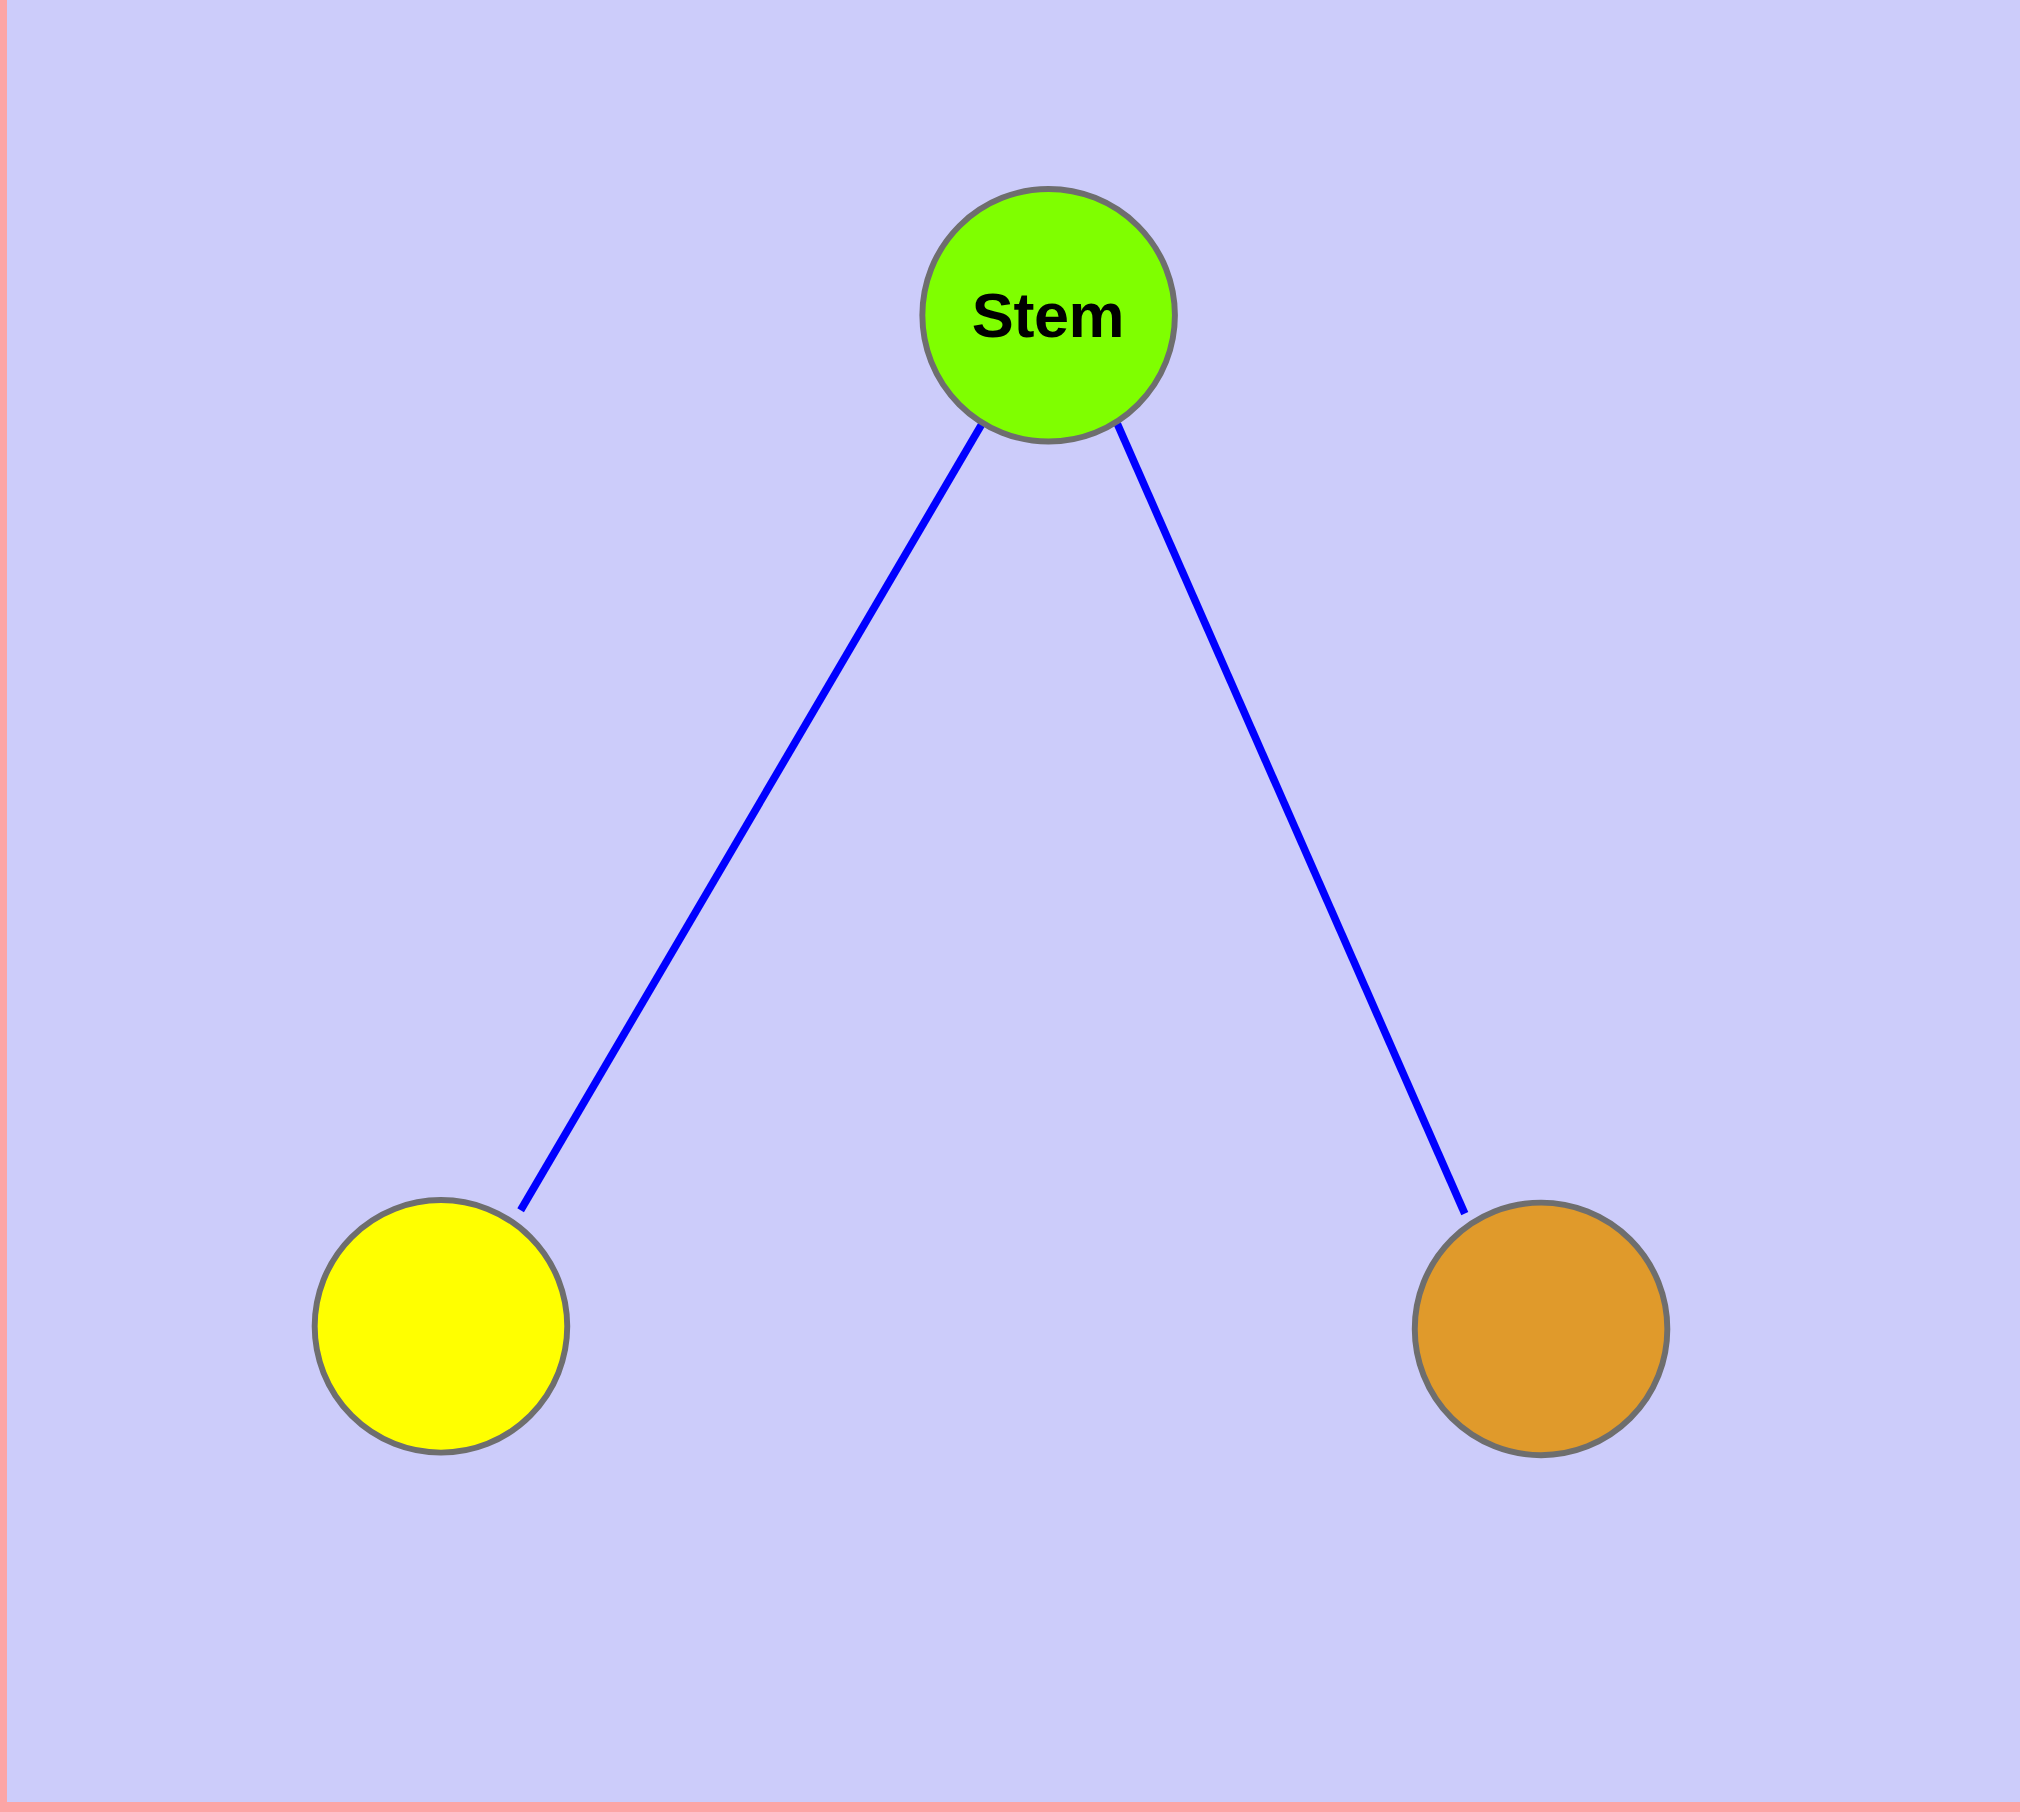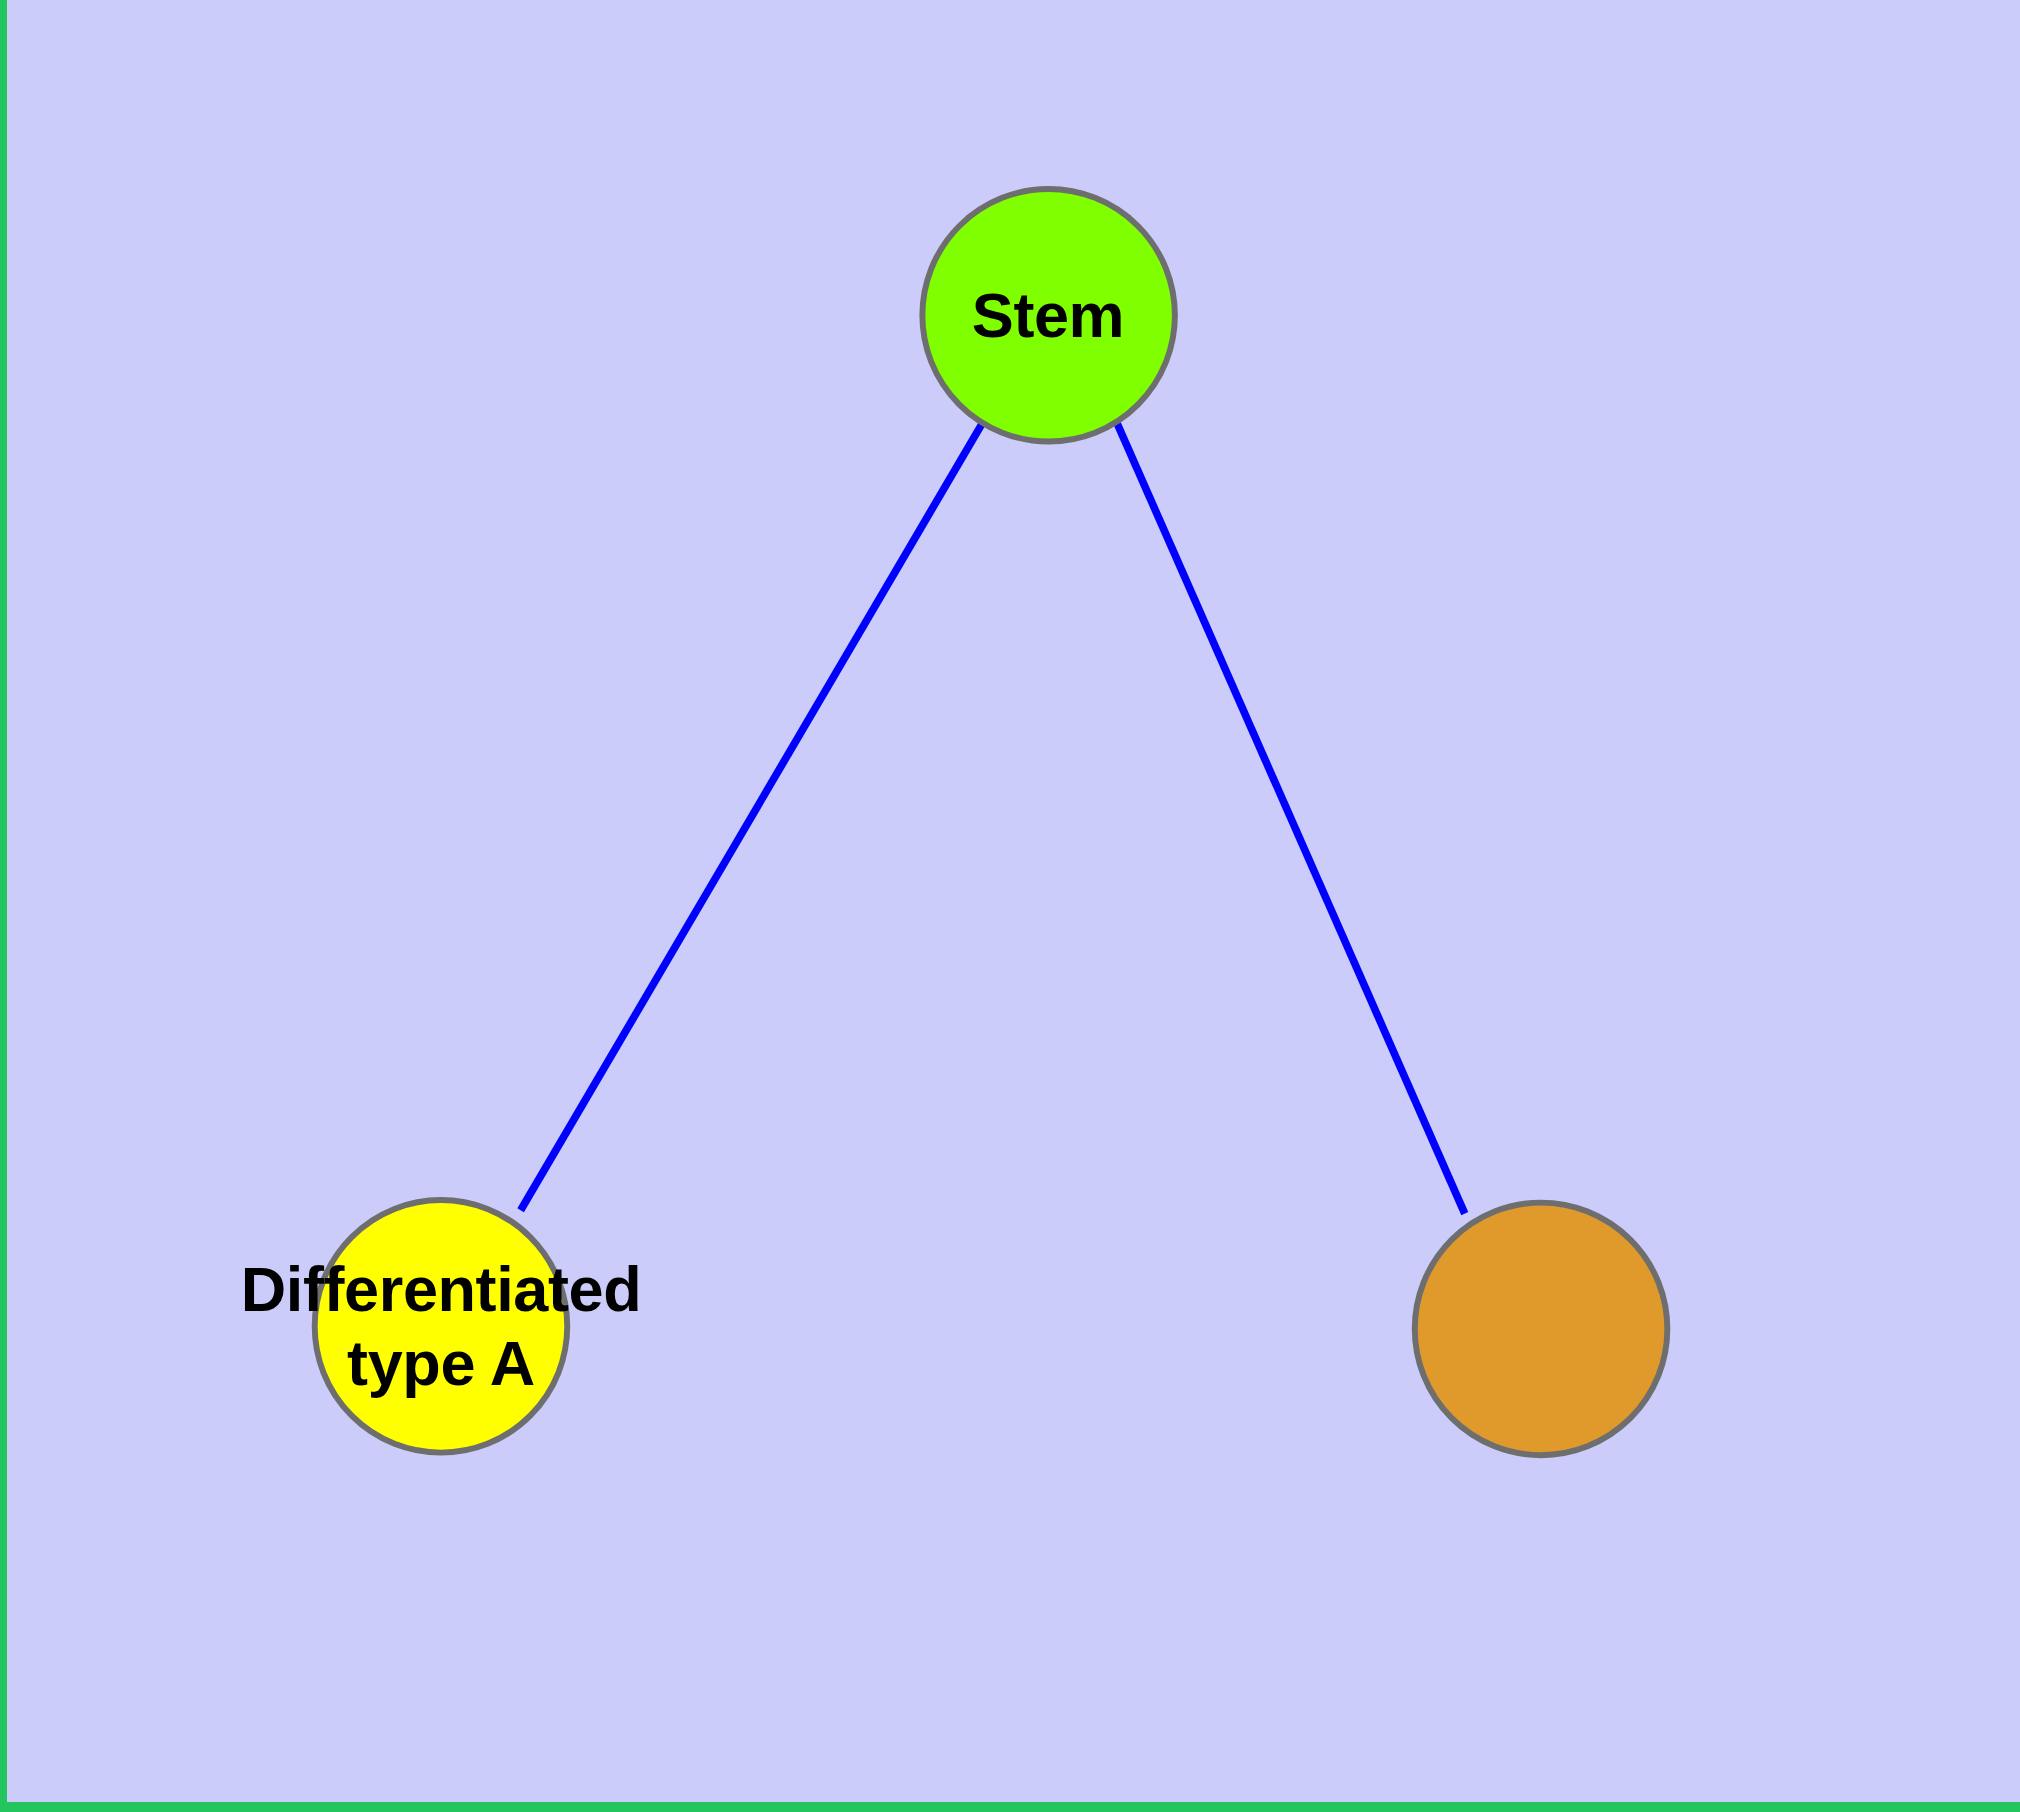--- a/index.html
+++ b/index.html
@@ -44,38 +44,36 @@
     pointer-events: none;
     transform: translate(-50%, -50%);
   }
   #label-stem    { font-size: 63px; }
   #label-type-a  { font-size: 63px; }
   #label-type-b  { font-size: 63px; }
 </style>
 </head>
 <body>
 
-<div id="canvas" style="width: 2021px; height: 1812px; background: #22c55e;">
+<div id="canvas" style="width: 2021px; height: 1812px; background: #fca5a5;">
 
   <div id="plot-area" style="background: rgb(204, 204, 250);"></div>
 
   <svg id="graph-svg" viewBox="0 0 2384 2138" xmlns="http://www.w3.org/2000/svg">
 
     <g>
       <line class="graph-edge" x1="1159" y1="499" x2="614" y2="1428" stroke="#0000ff" stroke-width="9" stroke-linecap="butt"></line>
       <line class="graph-edge" x1="1318" y1="500" x2="1728" y2="1432" stroke="#0000ff" stroke-width="9" stroke-linecap="butt"></line>
     </g>
 
     <g>
       <circle cx="1237" cy="372" r="149" fill="#7fff00" stroke="#6e6e6e" stroke-width="7"></circle>
       <circle cx="520" cy="1565" r="149" fill="#ffff00" stroke="#6e6e6e" stroke-width="7"></circle>
       <circle cx="1818" cy="1568" r="149" fill="#e09a2b" stroke="#6e6e6e" stroke-width="7"></circle>
     </g>
   </svg>
 
   <div class="node-label" id="label-stem" style="left: 1048px; top: 315px; color: rgb(0, 0, 0);">Stem</div>
 
-  <div class="node-label" id="label-type-a" style="left: 441px; top: 1326px; color: rgb(0, 0, 0);"><span>Differentiated</span>
-<span>type A</span></div>
 
 
 </div>
 
 
 </body></html>

